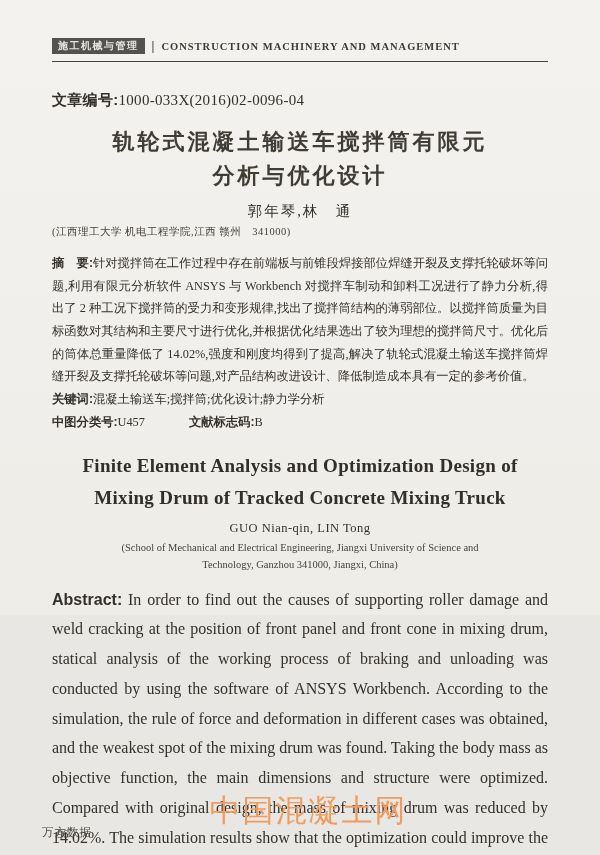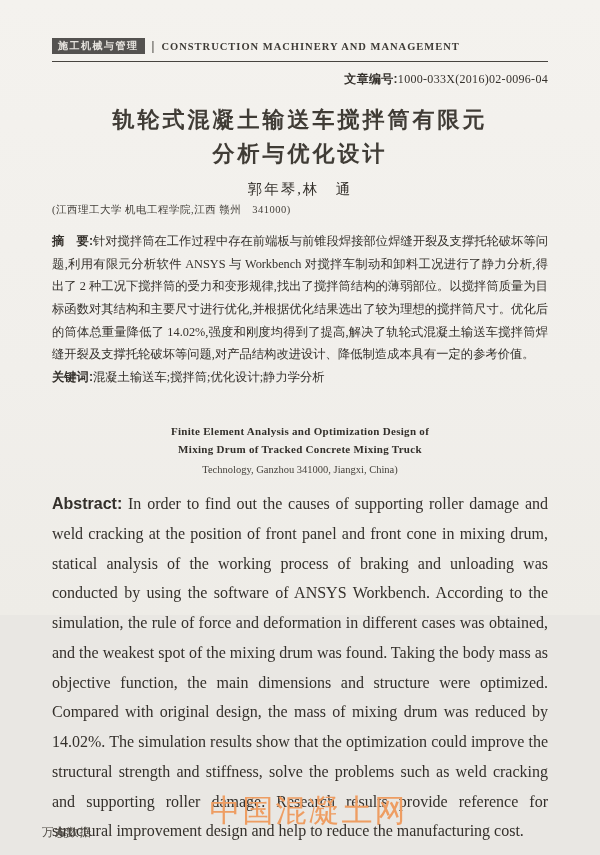--- a/index.html
+++ b/index.html
@@ -24,39 +24,39 @@
     font-family:"Liberation Sans", sans-serif;
     font-size:10px;font-weight:bold;
     padding:3px 6px;letter-spacing:1.5px;line-height:1;
   }
   .hdr-divider{font-size:13px;color:#3d3a35;font-weight:bold;}
   .journal-en{
     font-size:10.5px;letter-spacing:1px;color:#3d3a35;font-weight:600;
   }
   .header-rule{border:none;border-top:1.6px solid #47443f;margin:7px 0 0 0;}
   
-  .article-no{margin-top:9px;font-size:12px;letter-spacing:.3px;text-align:right;}
+  .article-no{margin-top:29px;font-size:15px;letter-spacing:.3px;}
   .lab{font-family:"Liberation Sans", sans-serif;font-weight:bold;}
   
   .title-cn{
     margin-top:15px;text-align:center;
     font-size:22px;line-height:1.55;letter-spacing:3px;
     color:#403c36;font-weight:600;
   }
   .authors-cn{margin-top:9px;text-align:center;font-size:14.5px;letter-spacing:2px;}
   .affil-cn{margin-top:4px;text-align:left;font-size:10.5px;color:#45413b;letter-spacing:.5px;}
   
   .abstract-cn{margin-top:13px;font-size:12.3px;line-height:1.84;text-align:justify;}
   .kw-line{font-size:12.3px;line-height:1.84;text-align:justify;}
   .clc-line{font-size:12.3px;line-height:1.84;}
   .clc-gap{display:inline-block;width:44px;}
   
   .title-en{
-    margin-top:33px;text-align:center;font-weight:bold;
-    font-size:11px;line-height:1.65;color:#322f2a;letter-spacing:.3px;
+    margin-top:17px;text-align:center;font-weight:bold;
+    font-size:19px;line-height:1.65;color:#322f2a;letter-spacing:.3px;
   }
   .authors-en{margin-top:8px;text-align:center;font-size:12.5px;letter-spacing:.5px;}
   .affil-en{margin-top:3px;text-align:center;font-size:10.5px;line-height:1.65;color:#45413b;}
   .abstract-en{margin-top:11px;font-size:16px;line-height:1.86;text-align:justify;}
   
   .columns{margin-top:18px;display:flex;gap:17px;}
   .col{flex:1;min-width:0;}
   .section-heading{
     font-family:"Liberation Sans", sans-serif;
     font-size:15px;font-weight:bold;letter-spacing:2px;
@@ -93,26 +93,31 @@
   </div>
   <div class="authors-cn">郭年琴,林　通</div>
   <div class="affil-cn">(江西理工大学 机电工程学院,江西 赣州　341000)</div>
 
   <div class="abstract-cn">
     <span class="lab">摘　要:</span><span>针对搅拌筒在工作过程中存在前端板与前锥段焊接部位焊缝开裂及支撑托轮破坏等问题,利用有限元分析软件 ANSYS 与 Workbench 对搅拌车制动和卸料工况进行了静力分析,得出了 2 种工况下搅拌筒的受力和变形规律,找出了搅拌筒结构的薄弱部位。以搅拌筒质量为目标函数对其结构和主要尺寸进行优化,并根据优化结果选出了较为理想的搅拌筒尺寸。优化后的筒体总重量降低了 14.02%,强度和刚度均得到了提高,解决了轨轮式混凝土输送车搅拌筒焊缝开裂及支撑托轮破坏等问题,对产品结构改进设计、降低制造成本具有一定的参考价值。</span>
   </div>
   <div class="kw-line">
     <span class="lab">关键词:</span><span>混凝土输送车;搅拌筒;优化设计;静力学分析</span>
   </div>
+  <div class="clc-line">
+    <span class="lab">中图分类号:</span><span>U457</span><span class="clc-gap"></span><span class="lab">文献标志码:</span><span>B</span>
+  </div>
 
   <div class="title-en">
     <div>Finite Element Analysis and Optimization Design of</div>
     <div>Mixing Drum of Tracked Concrete Mixing Truck</div>
   </div>
+  <div class="authors-en">GUO Nian-qin, LIN Tong</div>
   <div class="affil-en">
+    <div>(School of Mechanical and Electrical Engineering, Jiangxi University of Science and</div>
     <div>Technology, Ganzhou 341000, Jiangxi, China)</div>
   </div>
 
   <div class="abstract-en">
     <span class="lab">Abstract:</span>
     <span>In order to find out the causes of supporting roller damage and weld cracking at the position of front panel and front cone in mixing drum, statical analysis of the working process of braking and unloading was conducted by using the software of ANSYS Workbench. According to the simulation, the rule of force and deformation in different cases was obtained, and the weakest spot of the mixing drum was found. Taking the body mass as objective function, the main dimensions and structure were optimized. Compared with original design, the mass of mixing drum was reduced by 14.02%. The simulation results show that the optimization could improve the structural strength and stiffness, solve the problems such as weld cracking and supporting roller damage. Research results provide reference for structural improvement design and help to reduce the manufacturing cost.</span>
   </div>
   <div class="abstract-en" style="margin-top:8px;">
     <span class="lab">Key words:</span>
     <span>concrete mixing truck; mixing drum; optimization design; statical analysis</span>

